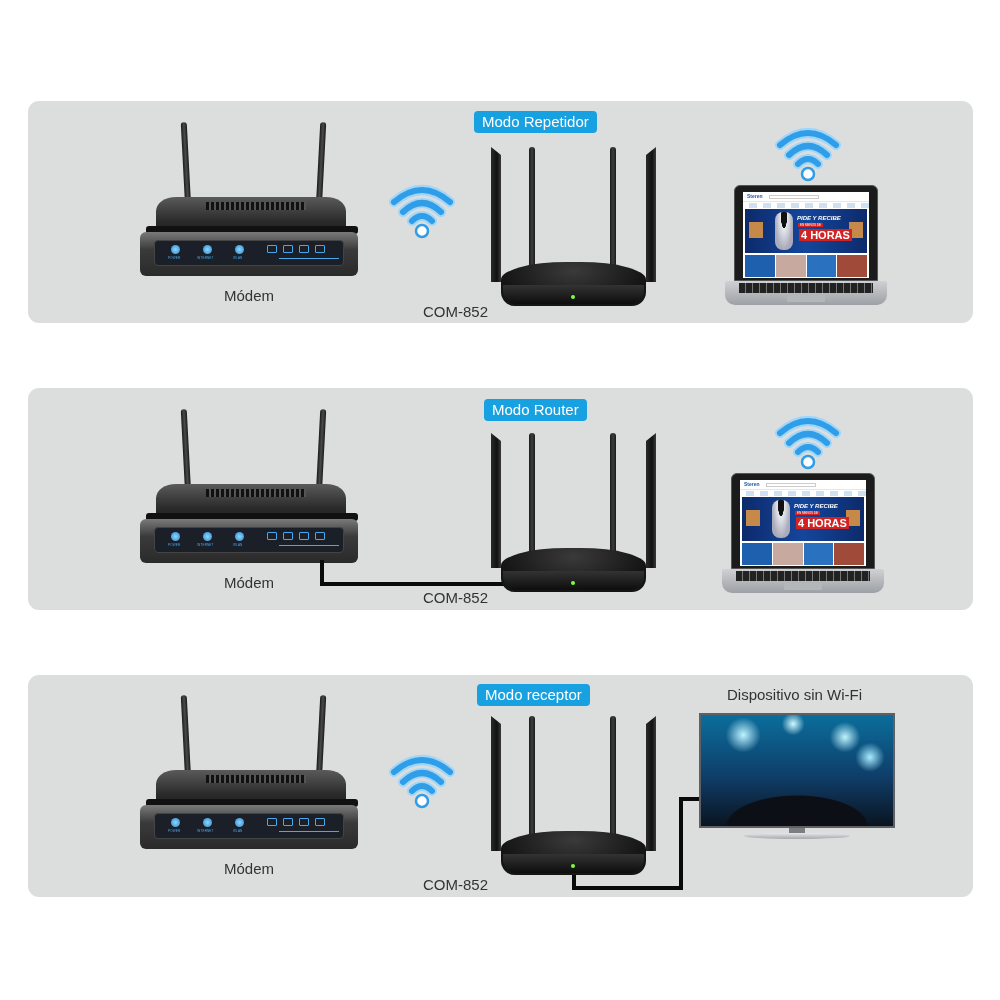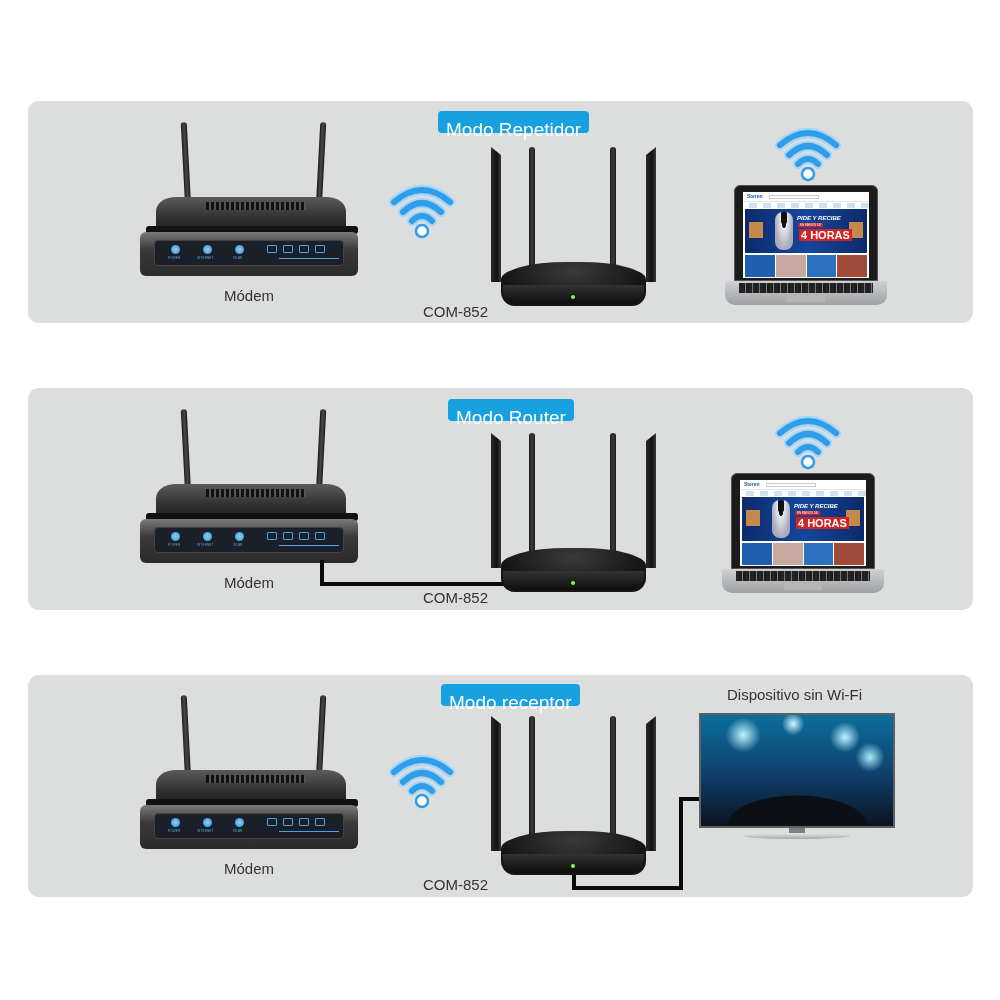--- a/index.html
+++ b/index.html
@@ -5,23 +5,23 @@
   * { box-sizing: border-box; margin: 0; padding: 0; }
   html, body { width: 1000px; height: 1000px; background: #ffffff; overflow: hidden; }
   body { position: relative; font-family: "Liberation Sans", "DejaVu Sans", sans-serif; color: #333; }
 
   .panel {
     position: absolute; left: 28px; width: 945px; height: 222px;
     background: #dcdddd; border-radius: 11px;
   }
 
   .badge {
-    position: absolute; height: 22px; padding: 8px 8px;
+    position: absolute; height: 22px; padding: 0 8px;
     background: #17a1e0; color: #fff; border-radius: 4px;
-    font-size: 19px; line-height: 22px; white-space: nowrap;
+    font-size: 15px; line-height: 22px; white-space: nowrap; margin-left: 36px;
   }
   .label { position: absolute; font-size: 15px; color: #333; white-space: nowrap; }
 
   
   .modem { position: absolute; width: 225px; height: 160px; }
   .modem .ant { position: absolute; width: 6px; background: linear-gradient(90deg,#1a1a1a,#4a4a4a,#1a1a1a); border-radius: 3px 3px 1px 1px; }
   .modem .ant.l { left: 51px; top: 0; height: 120px; transform: rotate(-3deg); transform-origin: bottom; }
   .modem .ant.r { left: 178px; top: 0; height: 120px; transform: rotate(3deg); transform-origin: bottom; }
   .modem .top {
     position: absolute; left: 20px; top: 75px; width: 190px; height: 40px;

